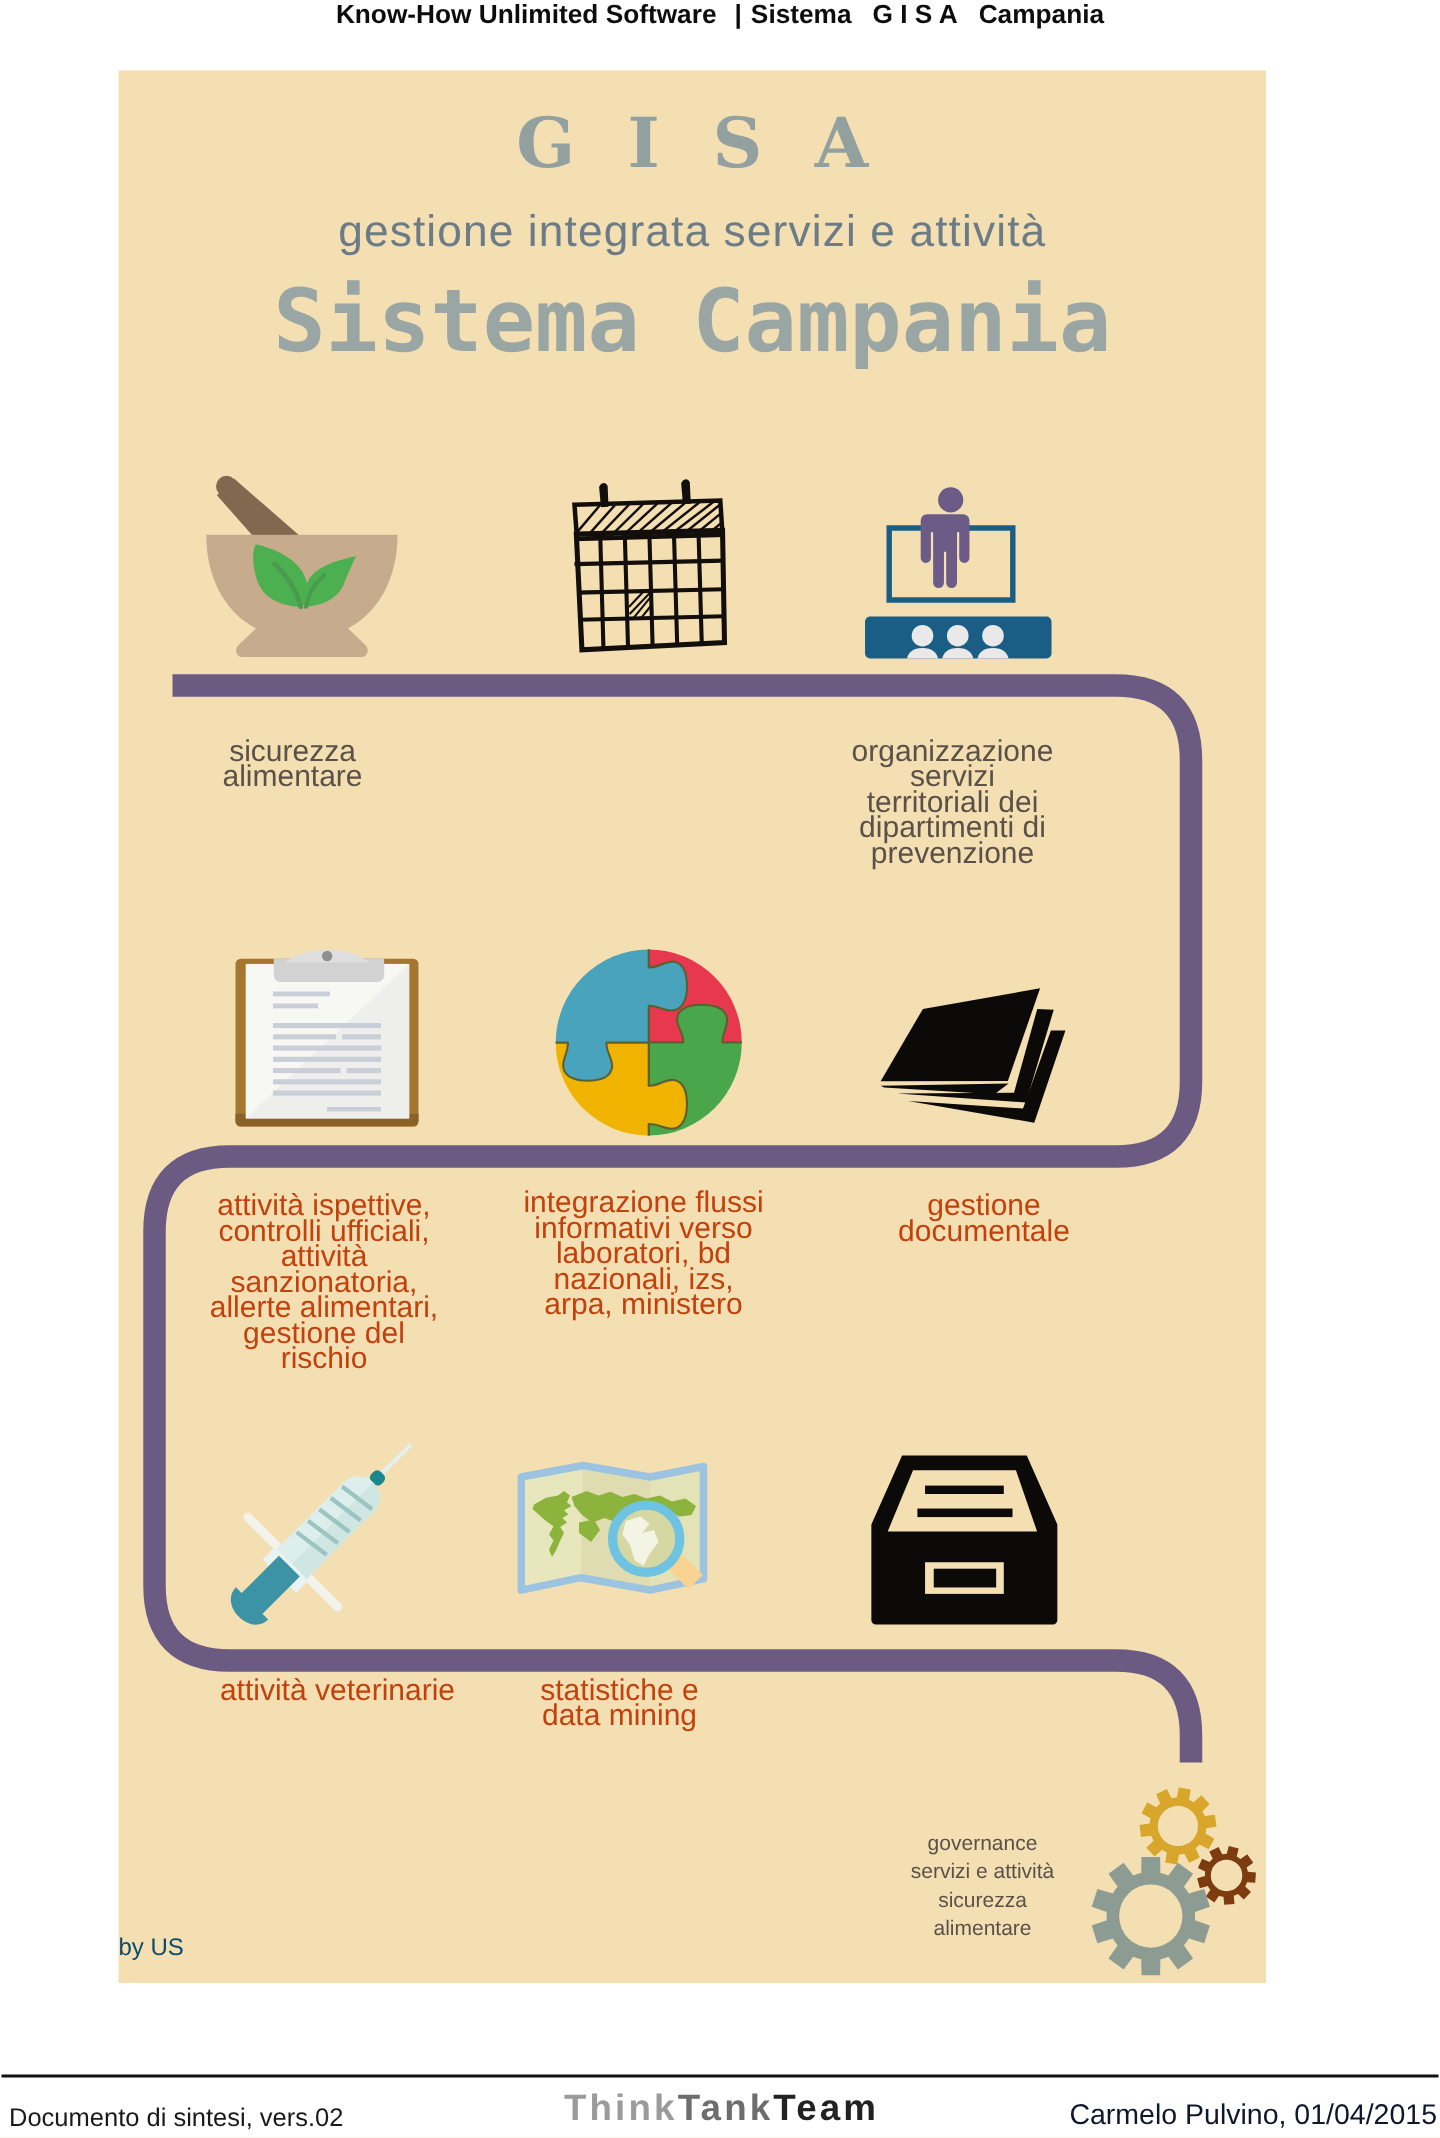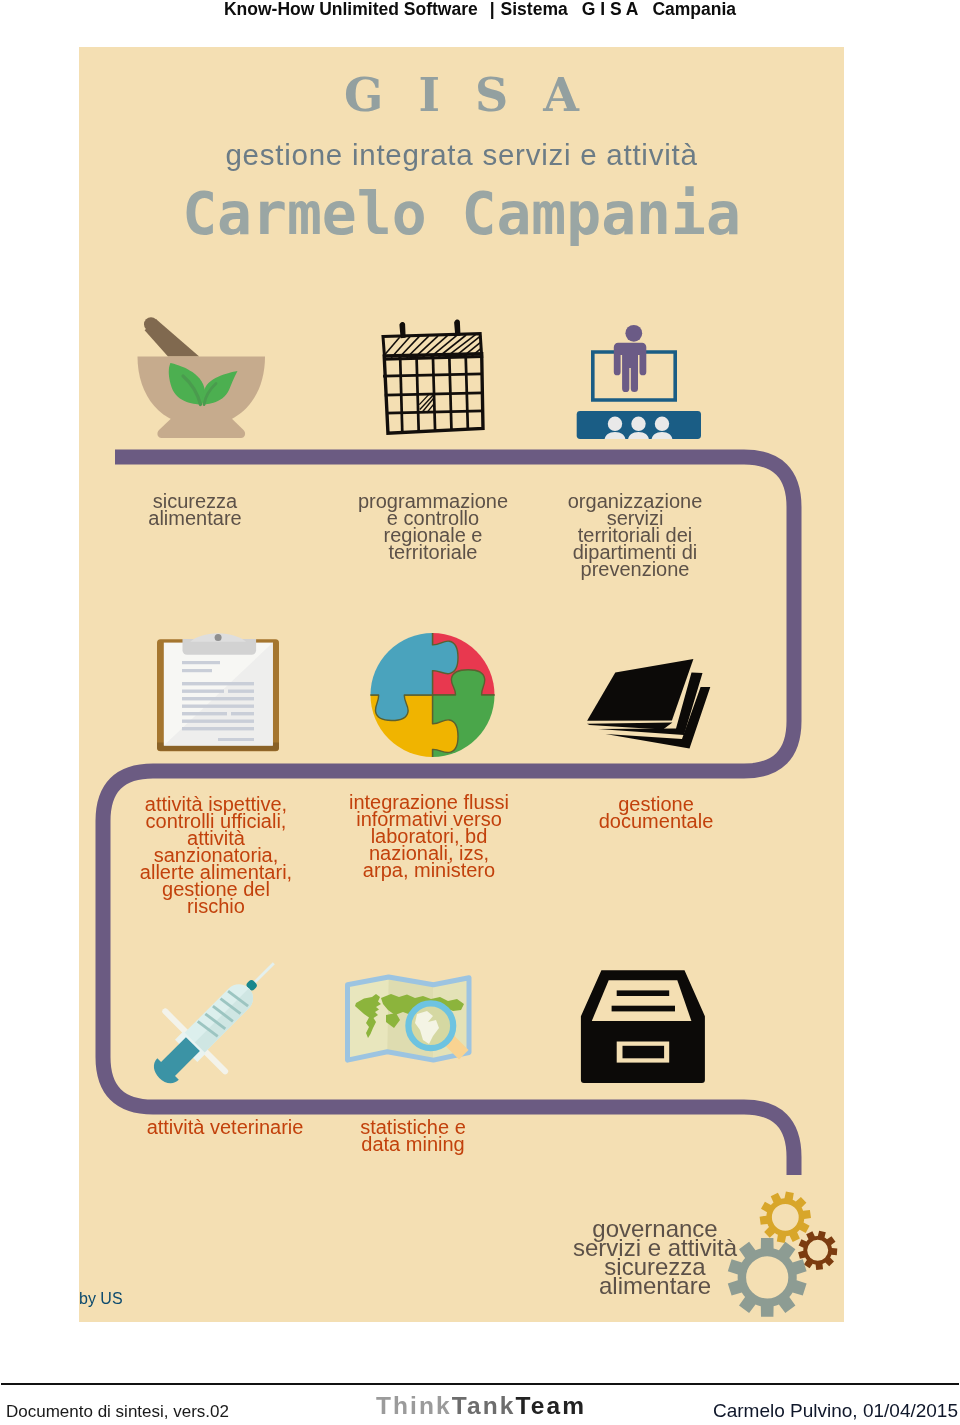--- a/index.html
+++ b/index.html
@@ -24,21 +24,21 @@
     font:700 46px/52px "DejaVu Serif",serif;color:#93a0a0;letter-spacing:9.5px;text-indent:9.5px;}
   .t-sub{position:absolute;left:0;top:89px;width:765px;text-align:center;
     font:400 29.5px/38px "Liberation Sans",sans-serif;color:#6c7c86;letter-spacing:0.75px;}
   .t-reg{position:absolute;left:0;top:137px;width:765px;text-align:center;
     font:700 58px/60px "DejaVu Sans Mono",monospace;color:#9aa6a4;letter-spacing:0px;}
 
   
   .lbl{position:absolute;text-align:center;white-space:pre-line;
     color:#5c5148;font:400 20px/17px "Liberation Sans",sans-serif;}
   .lbl.p{color:#c2410c;}
-  .lbl.gov{font-size:24px;line-height:19px;color:#5c5148;}
+  .lbl.gov{font-size:14px;line-height:19px;color:#5c5148;}
 
   .byus{position:absolute;left:0px;top:1242px;font:400 16px/20px "Liberation Sans",sans-serif;color:#0c4a6e;}
 
   
   .footer-rule{position:absolute;left:1px;top:1383px;width:958px;height:2px;background:#111;}
   .f-left{position:absolute;left:6px;top:1403px;font:400 17px/17px "Liberation Sans",sans-serif;color:#1a1a1a;}
   .f-right{position:absolute;right:2px;top:1402px;font:400 19px/17px "Liberation Sans",sans-serif;color:#0f172a;text-align:right;}
   .f-logo{position:absolute;left:0;top:1392px;width:960px;text-align:center;
     font:700 24.5px/28px "Liberation Sans",sans-serif;letter-spacing:2.1px;text-indent:2.1px;}
   .f-logo .a{color:#9b9b9b;}
@@ -139,21 +139,21 @@
       </g>
       <defs>
           <clipPath id="benchclip">
             <rect x="0.7" y="90" width="124.3" height="28" rx="3.4"></rect>
           </clipPath>
         </defs>
     </svg>
 
     <div class="t-gisa">G I S A</div>
     <div class="t-sub">gestione integrata servizi e attività</div>
-    <div class="t-reg">Carmelo Campania</div>
+    <div class="t-reg">Sistema Campania</div>
 
     <svg class="ico" style="left:78px;top:590px" width="122" height="116" viewBox="0 0 122 116">
       <rect x="0" y="2.2" width="122" height="112" rx="3.5" fill="#a5762f"></rect>
       <path d="M0 105.5 h122 v4.7 a3.5 3.5 0 0 1 -3.5 3.5 h-115 a3.5 3.5 0 0 1 -3.5 -3.5 z" fill="#8a6227"></path>
       <rect x="6.8" y="5.6" width="109" height="103" fill="#f7f7f4"></rect>
       <path d="M6.8 108.6 L115.8 5.6 L115.8 108.6 Z" fill="#eeeeed"></path>
 
       <path d="M25.5 2 h73.6 v11.2 a4.5 4.5 0 0 1 -4.5 4.5 h-64.6 a4.5 4.5 0 0 1 -4.5 -4.5 z" fill="#d2d2d2"></path>
       <path d="M61.1 -3.8 c12 0 22.5 3.6 28 8.5 h-56 c5.5 -4.9 16 -8.5 28 -8.5 z" fill="#dedede"></path>
       <circle cx="61.1" cy="0.4" r="3.5" fill="#8f8f8f"></circle>
@@ -268,24 +268,20 @@
     </svg>
 
     <svg class="ico" style="left:621px;top:1128px" width="160" height="160" viewBox="0 0 160 160">
       <path fill-rule="evenodd" d="M84.5 23.3L85.9 16.6L93.8 18.0L92.7 24.8A19.0 19.0 0 0 1 95.8 26.5L100.9 21.9L106.4 27.7L101.6 32.5A19.0 19.0 0 0 1 103.1 35.7L109.9 34.9L111.0 42.9L104.2 43.9A19.0 19.0 0 0 1 103.6 47.4L109.6 50.8L105.7 57.9L99.7 54.7A19.0 19.0 0 0 1 97.1 57.2L99.9 63.4L92.7 66.9L89.6 60.8A19.0 19.0 0 0 1 86.1 61.3L84.7 68.0L76.8 66.6L77.9 59.8A19.0 19.0 0 0 1 74.8 58.1L69.7 62.7L64.2 56.9L69.0 52.1A19.0 19.0 0 0 1 67.5 48.9L60.7 49.7L59.6 41.7L66.4 40.7A19.0 19.0 0 0 1 67.0 37.2L61.0 33.8L64.9 26.7L70.9 29.9A19.0 19.0 0 0 1 73.5 27.4L70.7 21.2L77.9 17.7L81.0 23.8A19.0 19.0 0 0 1 84.5 23.3Z M71.90 42.30 A13.40 13.40 0 1 0 98.70 42.30 A13.40 13.40 0 1 0 71.90 42.30 Z" fill="#d8a62a"></path>
       <path fill-rule="evenodd" d="M117.8 60.9L119.2 55.7L125.8 57.3L124.5 62.6A14.4 14.4 0 0 1 127.0 64.3L131.5 61.2L135.5 66.8L131.1 70.0A14.4 14.4 0 0 1 131.9 72.9L137.3 73.4L136.8 80.2L131.4 79.8A14.4 14.4 0 0 1 130.1 82.6L134.0 86.4L129.2 91.3L125.3 87.6A14.4 14.4 0 0 1 122.5 88.9L123.0 94.3L116.2 94.9L115.6 89.5A14.4 14.4 0 0 1 112.7 88.8L109.6 93.3L103.9 89.4L106.9 84.9A14.4 14.4 0 0 1 105.2 82.4L99.9 83.8L98.1 77.2L103.3 75.7A14.4 14.4 0 0 1 103.5 72.7L98.6 70.4L101.4 64.2L106.4 66.4A14.4 14.4 0 0 1 108.5 64.2L106.2 59.3L112.4 56.3L114.8 61.2A14.4 14.4 0 0 1 117.8 60.9Z M107.20 75.30 A10.50 10.50 0 1 0 128.20 75.30 A10.50 10.50 0 1 0 107.20 75.30 Z" fill="#7c3c10"></path>
       <path fill-rule="evenodd" d="M60.8 73.6L61.0 63.0L73.4 63.0L73.6 73.6A29.5 29.5 0 0 1 78.9 75.3L85.3 66.8L95.4 74.2L89.3 82.9A29.5 29.5 0 0 1 92.6 87.4L102.8 84.3L106.6 96.2L96.6 99.6A29.5 29.5 0 0 1 96.6 105.2L106.6 108.6L102.8 120.5L92.6 117.4A29.5 29.5 0 0 1 89.3 121.9L95.4 130.6L85.3 138.0L78.9 129.5A29.5 29.5 0 0 1 73.6 131.2L73.4 141.8L61.0 141.8L60.8 131.2A29.5 29.5 0 0 1 55.5 129.5L49.1 138.0L39.0 130.6L45.1 121.9A29.5 29.5 0 0 1 41.8 117.4L31.6 120.5L27.8 108.6L37.8 105.2A29.5 29.5 0 0 1 37.8 99.6L27.8 96.2L31.6 84.3L41.8 87.4A29.5 29.5 0 0 1 45.1 82.9L39.0 74.2L49.1 66.8L55.5 75.3A29.5 29.5 0 0 1 60.8 73.6Z M46.10 102.40 A21.10 21.10 0 1 0 88.30 102.40 A21.10 21.10 0 1 0 46.10 102.40 Z" fill="#8d9c93"></path>
     </svg>
 
     <div class="lbl" style="left:16px;top:446px;width:200px">sicurezza
 alimentare</div>
-    <div class="lbl" style="left:254px;top:446px;width:200px">programmazione
-e controllo
-regionale e
-territoriale</div>
     <div class="lbl" style="left:456px;top:446px;width:200px">organizzazione
 servizi
 territoriali dei
 dipartimenti di
 prevenzione</div>
 
     <div class="lbl p" style="left:37px;top:749px;width:200px">attività ispettive,
 controlli ufficiali,
 attività
 sanzionatoria,

